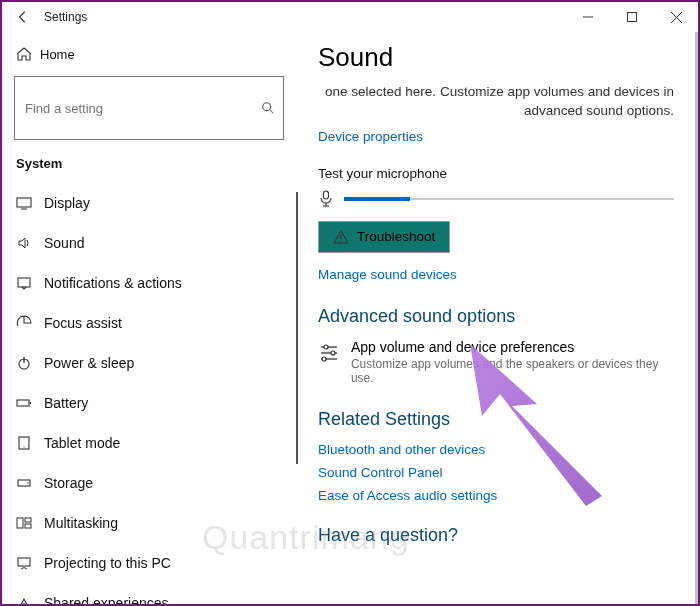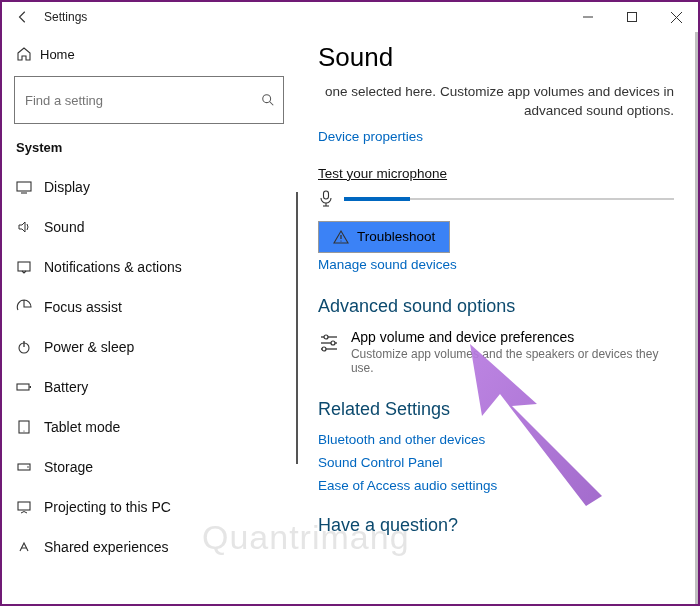--- a/index.html
+++ b/index.html
@@ -72,21 +72,21 @@
   }
   .sidebar .home-row .icon { width: 24px; }
   .sidebar .search-wrap {
     padding: 4px 12px 10px 12px;
   }
   .sidebar .search-box {
     display: flex;
     align-items: center;
     border: 1px solid #777;
     height: 30px;
-    padding: 8px 8px;
+    padding: 16px 8px;
   }
   .sidebar .search-box input {
     flex: 1;
     border: none;
     outline: none;
     font-size: 13px;
     font-family: inherit;
     background: transparent;
   }
   .sidebar .category-label {
@@ -147,21 +147,20 @@
   .link {
     color: #0067C0;
     font-size: 13.5px;
     margin: 8px 0;
     display: block;
   }
   .section-spacer { height: 14px; }
   .test-label {
     font-size: 13.5px;
     margin-bottom: 6px;
-    text-decoration: underline;
   }
   .mic-row {
     display: flex;
     align-items: center;
     height: 24px;
     margin-bottom: 10px;
   }
   .mic-row .mic-icon { width: 26px; }
   .mic-bar {
     flex: 1;
@@ -172,21 +171,21 @@
   .mic-bar .fill {
     position: absolute;
     left: 0;
     top: -1px;
     height: 4px;
     width: 20%;
     background: #0067C0;
   }
   .troubleshoot-btn {
     border: 1px solid #999;
-    background: #3b82f6;
+    background: #0f766e;
     height: 32px;
     padding: 0 14px;
     display: inline-flex;
     align-items: center;
     font-size: 13.5px;
     font-family: inherit;
   }
   .troubleshoot-btn .warn { margin-right: 8px; }
   .section-title {
     font-size: 18px;
@@ -359,20 +358,30 @@
       <div class="nav-item">
         <span class="icon">
             <svg width="16" height="16" viewBox="0 0 16 16">
               <rect x="2" y="5" width="12" height="6" stroke="#333" stroke-width="1.1" fill="none"></rect>
               <circle cx="12" cy="8" r="0.8" fill="#333"></circle>
             </svg>
           </span>
         <span>Storage</span>
       </div>
 
+      <div class="nav-item">
+        <span class="icon">
+            <svg width="16" height="16" viewBox="0 0 16 16">
+              <rect x="1" y="3" width="6" height="10" stroke="#333" stroke-width="1" fill="none"></rect>
+              <rect x="9" y="3" width="6" height="4" stroke="#333" stroke-width="1" fill="none"></rect>
+              <rect x="9" y="9" width="6" height="4" stroke="#333" stroke-width="1" fill="none"></rect>
+            </svg>
+          </span>
+        <span>Multitasking</span>
+      </div>
 
       <div class="nav-item">
         <span class="icon">
             <svg width="16" height="16" viewBox="0 0 16 16">
               <rect x="2" y="3" width="12" height="8" stroke="#333" stroke-width="1.1" fill="none"></rect>
               <path d="M5 14 Q8 11 11 14" stroke="#333" stroke-width="1" fill="none"></path>
             </svg>
           </span>
         <span>Projecting to this PC</span>
       </div>
@@ -417,21 +426,21 @@
         <span class="warn">
           <svg width="16" height="16" viewBox="0 0 16 16">
               <path d="M8 2 L15 14 L1 14 Z" stroke="#333" stroke-width="1.1" fill="none"></path>
               <line x1="8" y1="6" x2="8" y2="10" stroke="#333" stroke-width="1.3"></line>
               <circle cx="8" cy="12" r="0.6" fill="#333"></circle>
             </svg>
         </span>
         <span>Troubleshoot</span>
       </button>
 
-      <span class="link" style="margin-top:4px;">Manage sound devices</span>
+      <span class="link" style="margin-top:14px;">Manage sound devices</span>
 
       <div class="section-title">Advanced sound options</div>
 
       <div class="adv-row">
         <div class="adv-icon">
           <svg width="22" height="22" viewBox="0 0 22 22">
             <line x1="3" y1="6" x2="19" y2="6" stroke="#333" stroke-width="1.3"></line>
             <circle cx="8" cy="6" r="2" stroke="#333" stroke-width="1.2" fill="#fff"></circle>
             <line x1="3" y1="12" x2="19" y2="12" stroke="#333" stroke-width="1.3"></line>
             <circle cx="15" cy="12" r="2" stroke="#333" stroke-width="1.2" fill="#fff"></circle>

